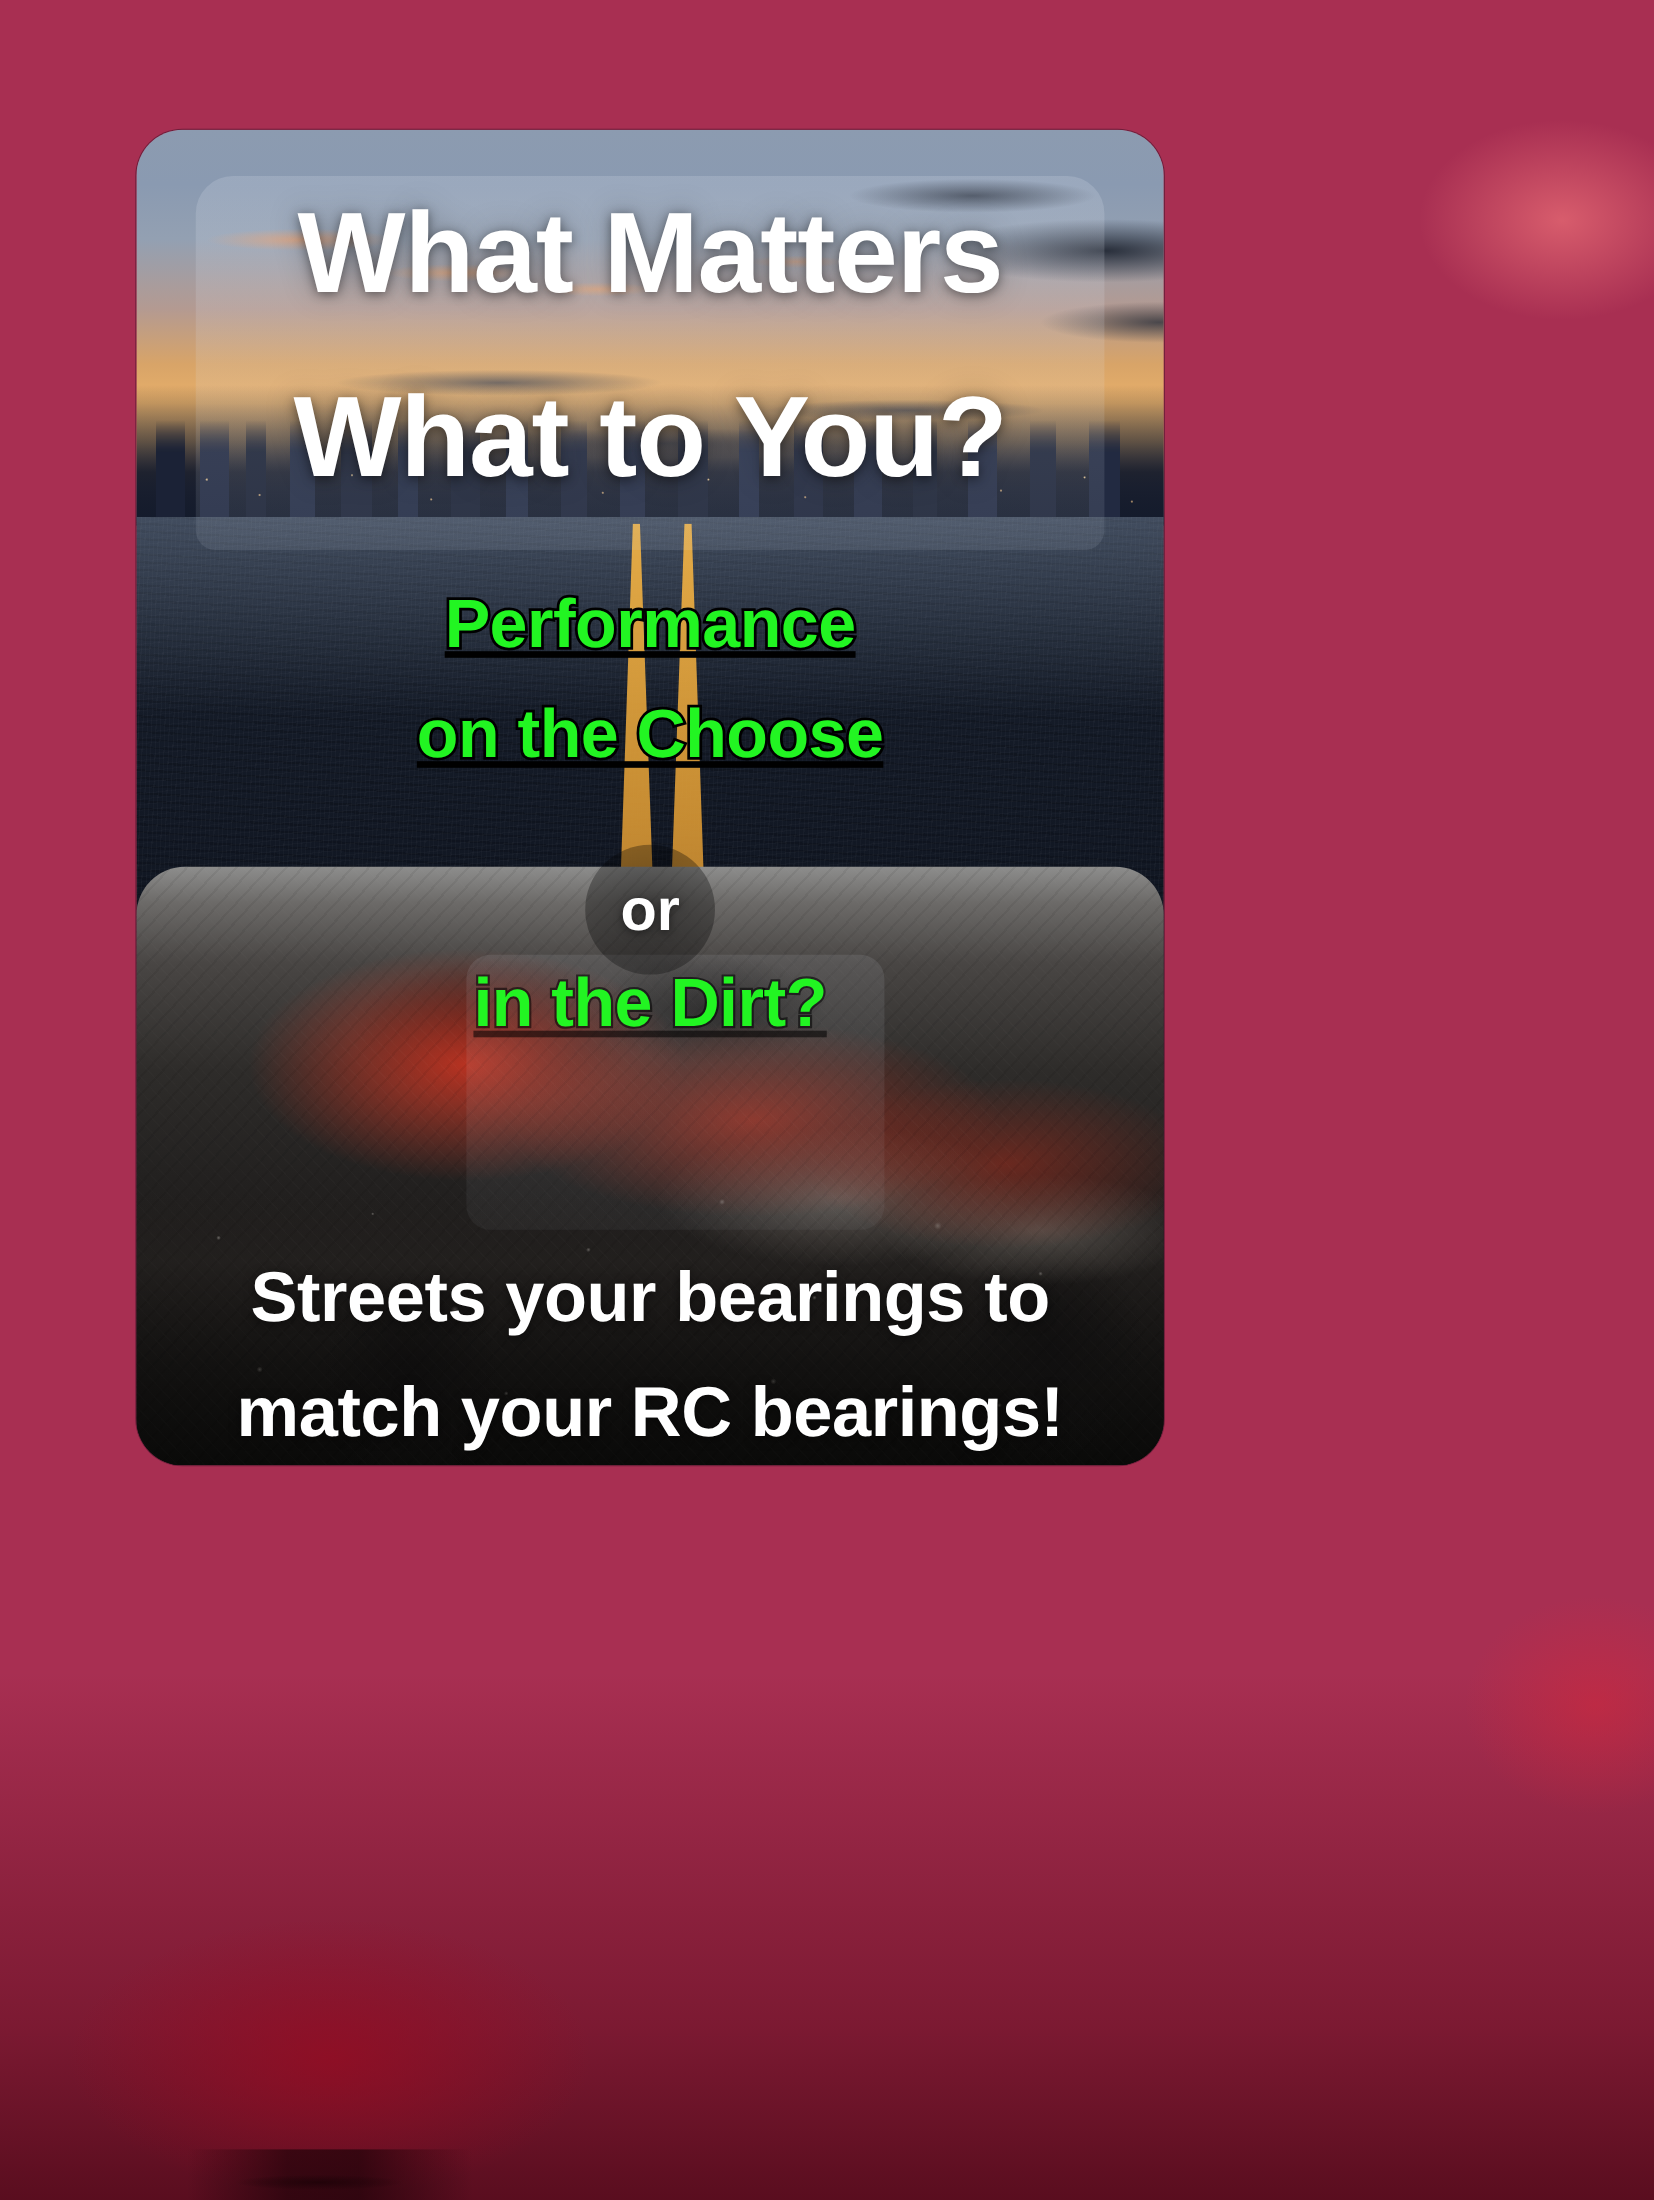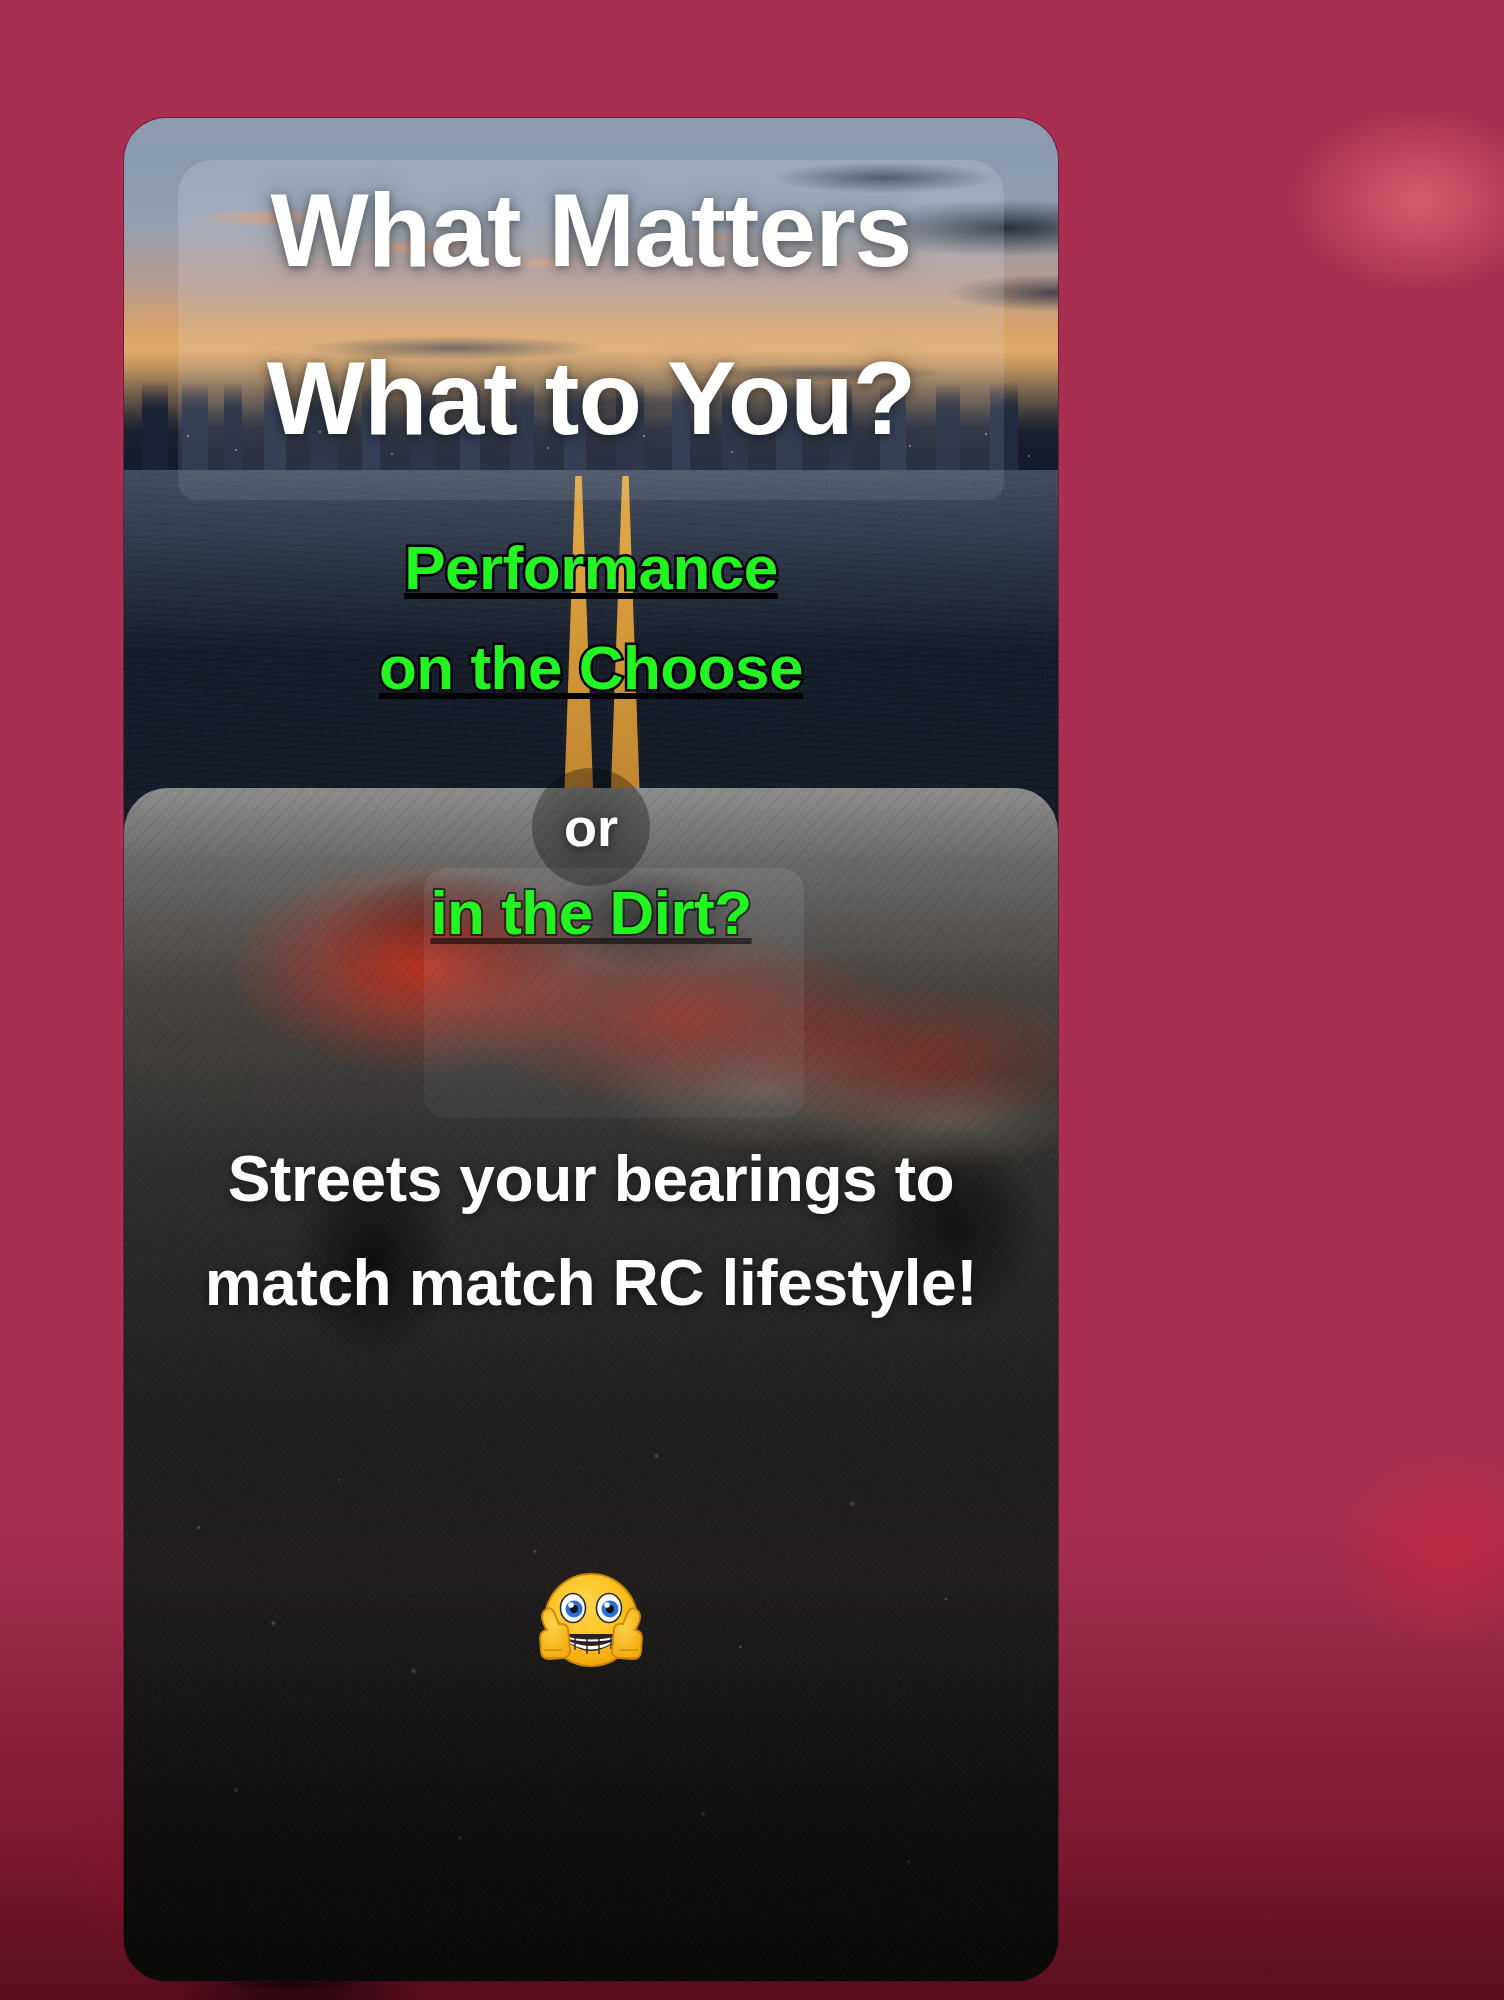--- a/index.html
+++ b/index.html
@@ -47,21 +47,21 @@
     left: 170px; bottom: 0; width: 260px; height: 46px;
     background:
       radial-gradient(ellipse 110px 10px at 120px 30px, rgba(30,2,8,.85), rgba(30,2,8,0) 70%),
       linear-gradient(90deg, rgba(35,3,10,0) 0%, rgba(35,3,10,.7) 35%, rgba(35,3,10,.75) 60%, rgba(35,3,10,0) 100%);
   }
 
   
   .card {
     position: absolute;
     left: 124px; top: 118px;
-    width: 934px; height: 1863px;
+    width: 934px; height: 1214px;
     border-radius: 42px;
     overflow: hidden;
     box-shadow: 0 0 0 1px rgba(40,10,30,.45);
   }
 
   
   .scene-road { position: absolute; inset: 0; }
   .sky-grad {
     position: absolute; left: 0; top: 0; width: 100%; height: 355px;
     background: linear-gradient(180deg,
@@ -344,21 +344,21 @@
         <span class="or-text">or</span>
       </span>
     </div>
 
     <div class="txt opt-green opt-dirt">
       <div>in the Dirt?</div>
     </div>
 
     <div class="txt cta">
       <div>Streets your bearings to</div>
-      <div>match match RC lifestyle!</div>
+      <div>match your RC bearings!</div>
     </div>
 
     <div class="emoji-wrap">
       <svg class="emoji-svg" viewBox="0 0 160 140">
         <defs>
           <radialGradient id="fg" cx="42%" cy="34%" r="72%">
             <stop offset="0%" stop-color="#FFD752"></stop>
             <stop offset="55%" stop-color="#FFC21F"></stop>
             <stop offset="100%" stop-color="#EFA40A"></stop>
           </radialGradient>

